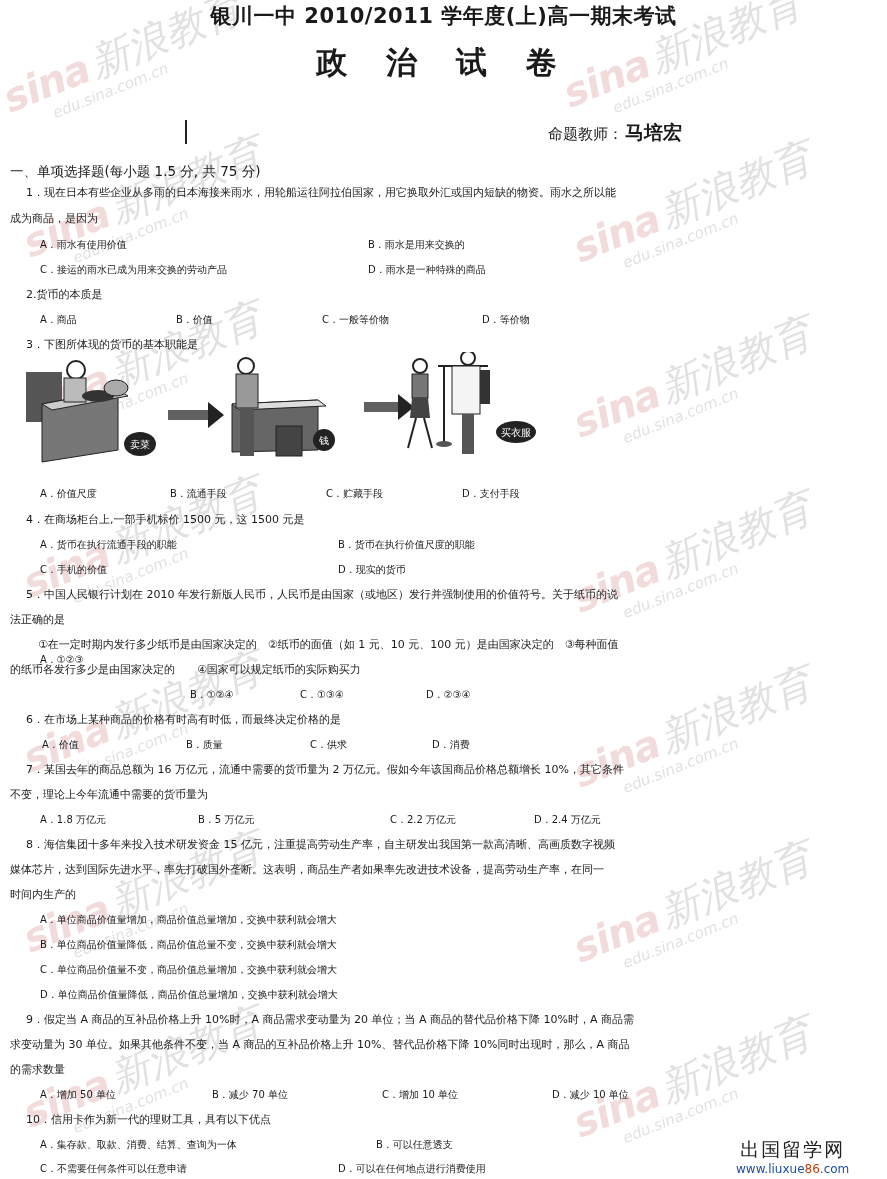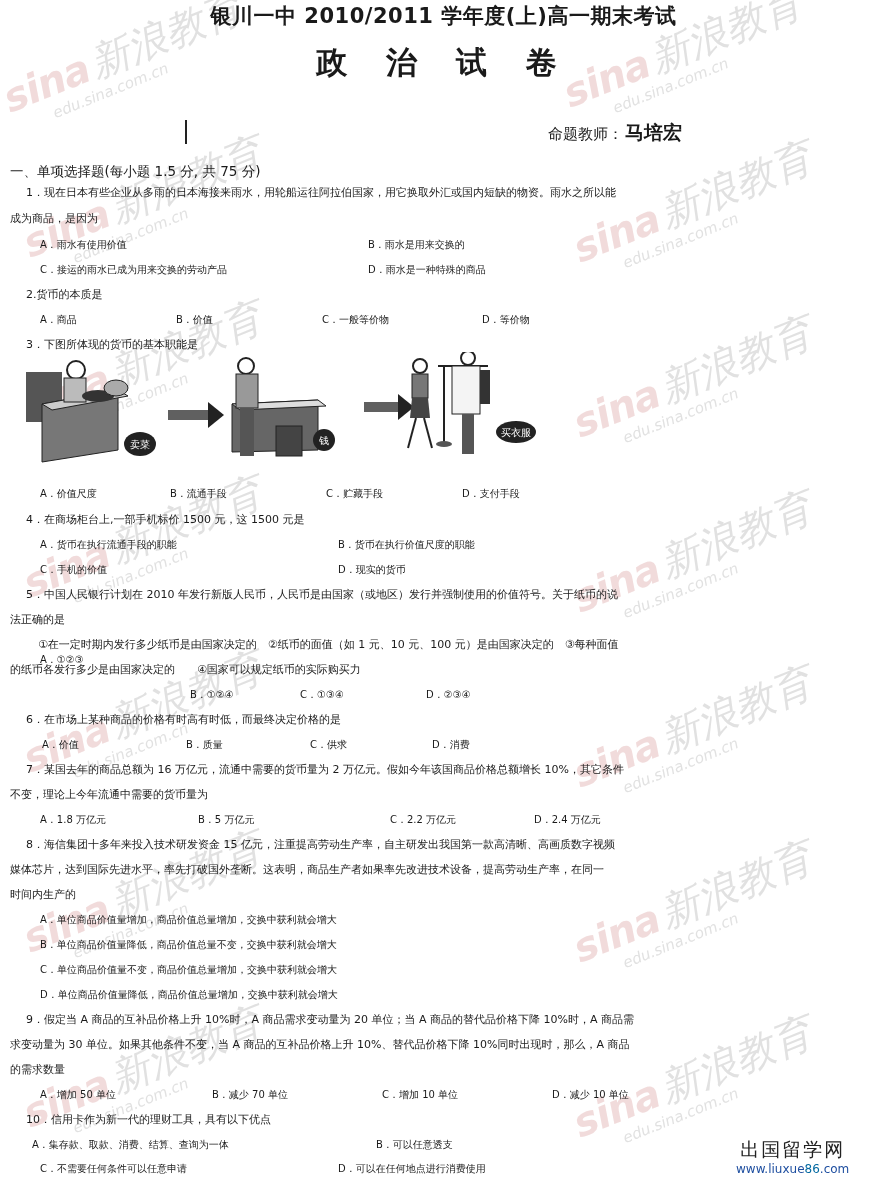--- a/index.html
+++ b/index.html
@@ -15,21 +15,21 @@
   .line { position: absolute; left: 0; white-space: nowrap; font-size: 11px; line-height: 20px; }
   .t1 { font-size: 21px; font-weight: bold; left: 0; right: 0; text-align: center; top: 6px; letter-spacing: 0.5px; }
   .t2 { font-size: 31px; font-weight: bold; left: 0; right: 0; text-align: center; top: 52px; letter-spacing: 14px; }
   .cursor { position: absolute; left: 185px; top: 120px; width: 2px; height: 24px; background: #222; }
   .author { left: 548px; top: 122px; font-size: 15px; }
   .author b { font-size: 19px; margin-left: 2px; }
   .opt { position: absolute; white-space: nowrap; font-size: 10px; line-height: 20px; }
   .brand { position: absolute; left: 736px; top: 1137px; text-align: center; }
   .brand .b1 { font-size: 19px; color: #222; letter-spacing: 2px; }
   .brand .b2 { font-size: 12px; color: #1f4fa0; margin-top: -1px; }
-  .brand .b2 span { color: #0369a1; }
+  .brand .b2 span { color: #c2410c; }
   .illus { position: absolute; left: 18px; top: 352px; width: 760px; height: 112px; }
 </style>
 </head>
 <body>
 
 <div class="page">
 
   <div class="wm" style="left:20px; top:70px;">
     <span class="logo">sina</span><span class="cn">新浪教育</span>
     <span class="url">edu.sina.com.cn</span>
@@ -213,21 +213,21 @@
 
   <div class="line" style="left:26px; top:1010px;">9．假定当 A 商品的互补品价格上升 10%时，A 商品需求变动量为 20 单位；当 A 商品的替代品价格下降 10%时，A 商品需</div>
   <div class="line" style="left:10px; top:1035px;">求变动量为 30 单位。如果其他条件不变，当 A 商品的互补品价格上升 10%、替代品价格下降 10%同时出现时，那么，A 商品</div>
   <div class="line" style="left:10px; top:1060px;">的需求数量</div>
   <div class="opt" style="left:40px; top:1085px;">A．增加 50 单位</div>
   <div class="opt" style="left:212px; top:1085px;">B．减少 70 单位</div>
   <div class="opt" style="left:382px; top:1085px;">C．增加 10 单位</div>
   <div class="opt" style="left:552px; top:1085px;">D．减少 10 单位</div>
 
   <div class="line" style="left:26px; top:1110px;">10．信用卡作为新一代的理财工具，具有以下优点</div>
-  <div class="opt" style="left:32px; top:1135px;text-align:center;">A．集存款、取款、消费、结算、查询为一体</div>
+  <div class="opt" style="left:40px; top:1135px;text-align:center;">A．集存款、取款、消费、结算、查询为一体</div>
   <div class="opt" style="left:376px; top:1135px;">B．可以任意透支</div>
   <div class="opt" style="left:40px; top:1159px;">C．不需要任何条件可以任意申请</div>
   <div class="opt" style="left:338px; top:1159px;">D．可以在任何地点进行消费使用</div>
 
   <div class="brand">
     <div class="b1">出国留学网</div>
     <div class="b2"><em style="font-style:normal">www.liuxue</em><span>86</span><em style="font-style:normal">.com</em></div>
   </div>
 
 </div>

